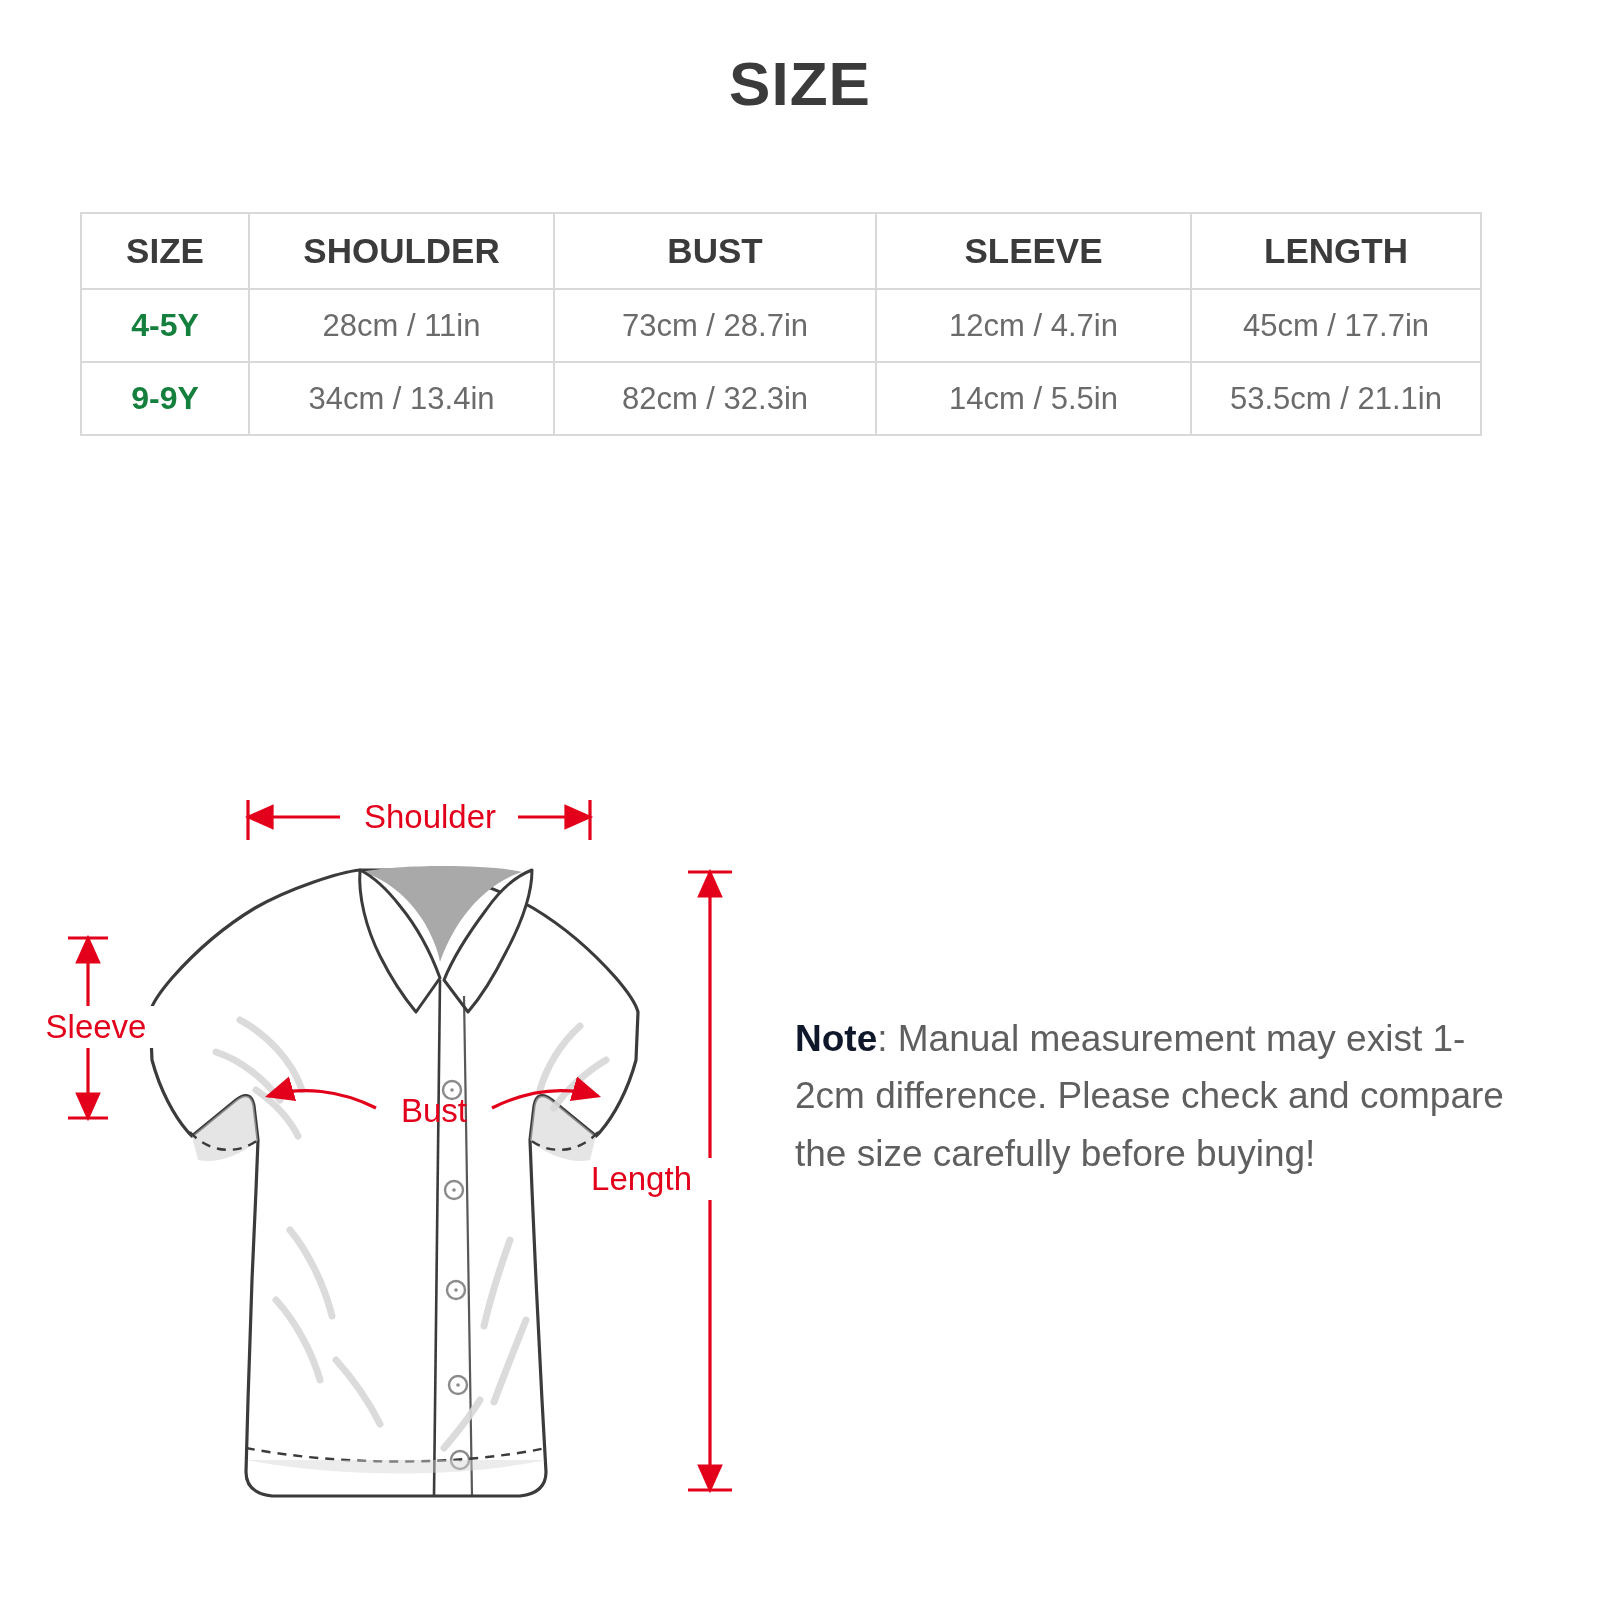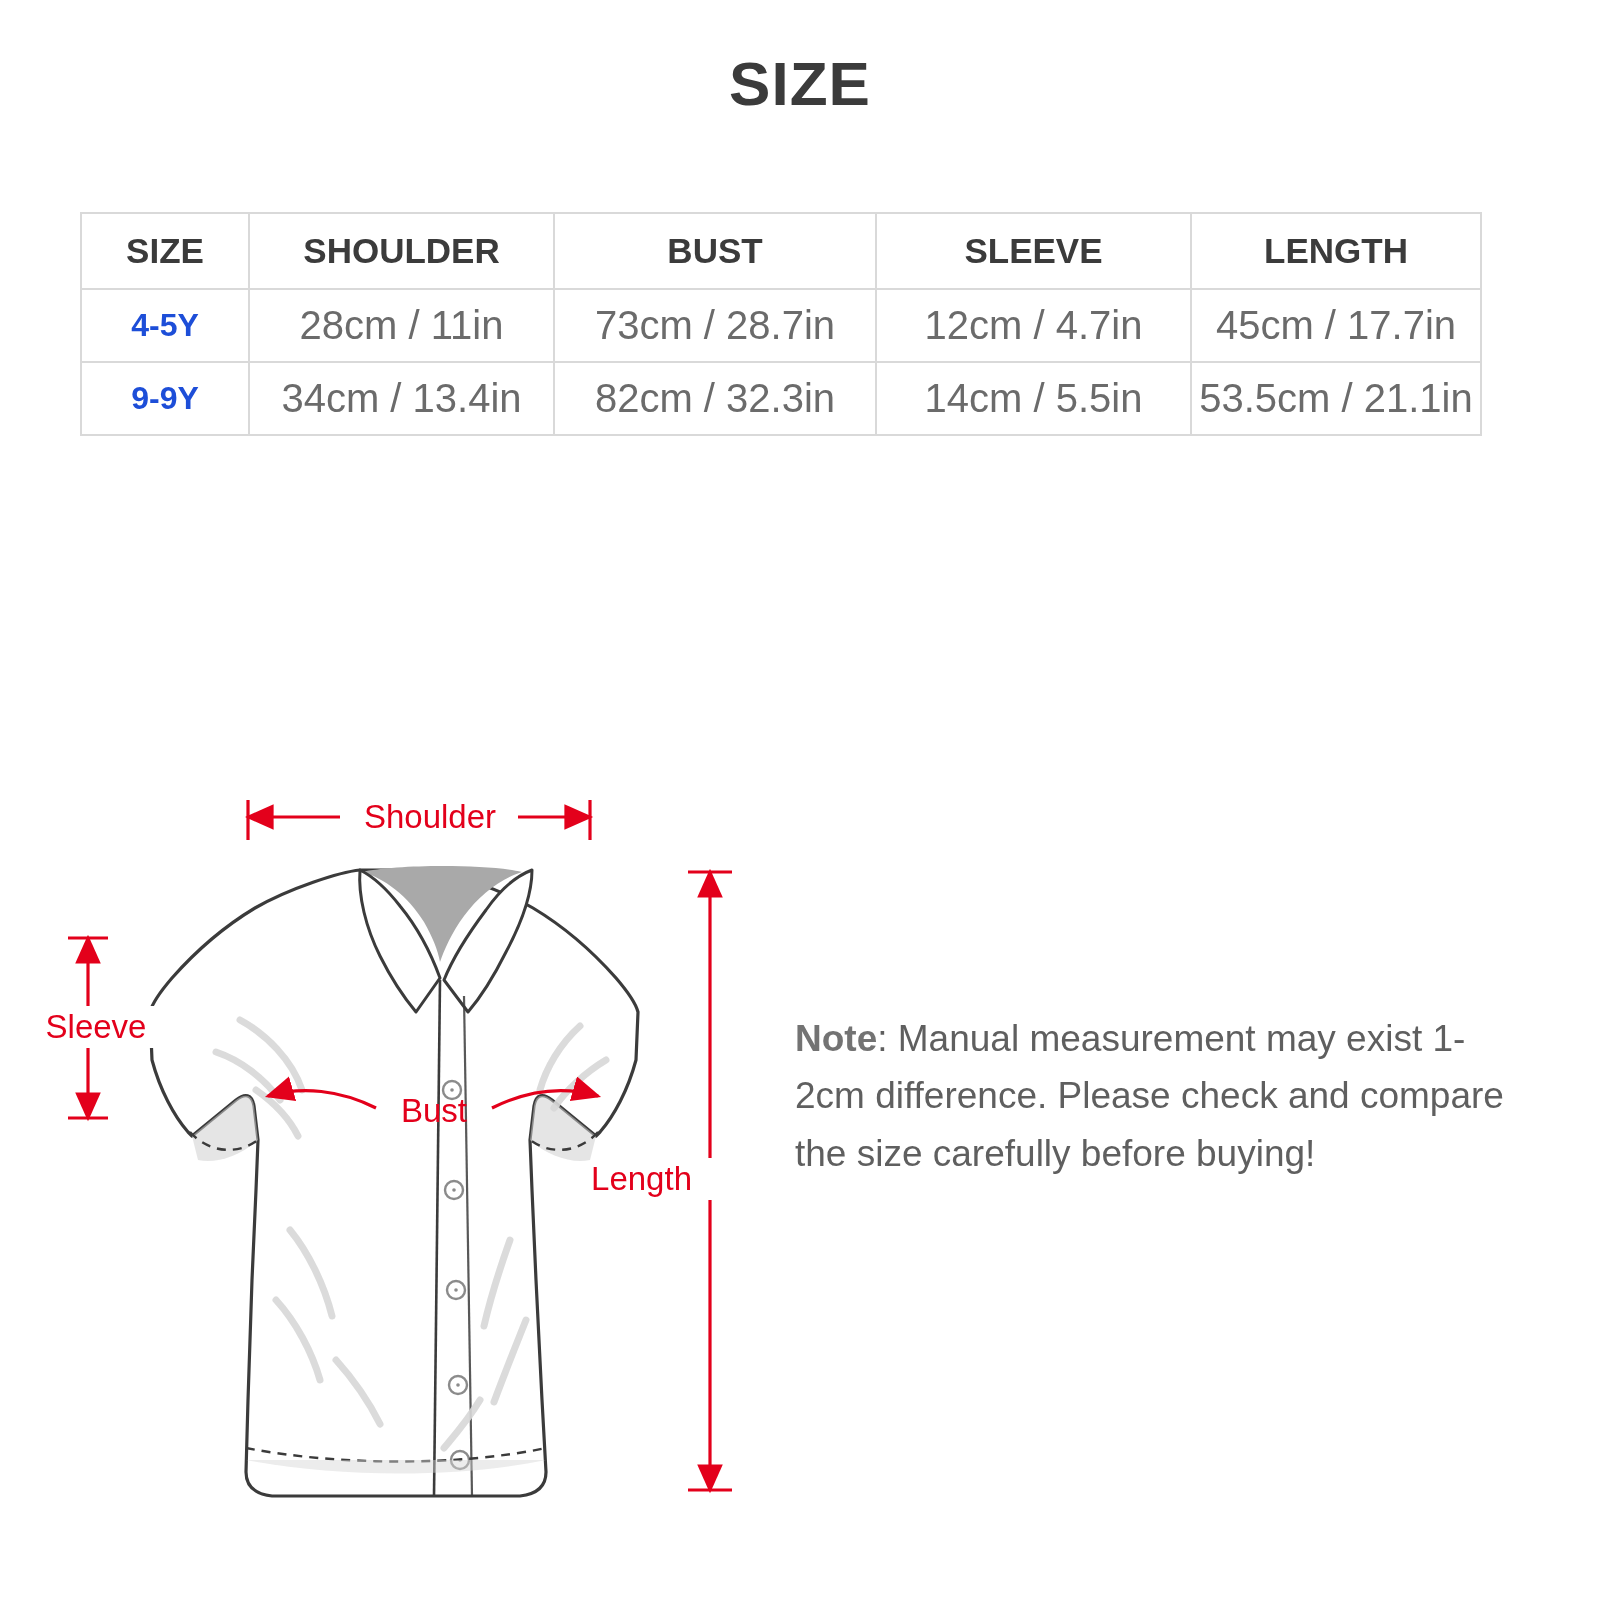--- a/index.html
+++ b/index.html
@@ -37,34 +37,34 @@
   table.size-table {
     width: 100%;
     border-collapse: collapse;
     table-layout: fixed;
   }
   table.size-table th,
   table.size-table td {
     border: 2px solid #d9d9d9;
     text-align: center;
     height: 69px;
-    font-size: 40px;
+    font-size: 31px;
     color: #6b6b6b;
     font-weight: normal;
     vertical-align: middle;
   }
   table.size-table th {
     font-size: 35px;
     font-weight: bold;
     color: #3b3b3b;
     height: 72px;
   }
   table.size-table td.size-col {
     font-weight: bold;
-    color: #1d4ed8;
+    color: #15803d;
     font-size: 32px;
   }
   
   col.c0 { width: 168px; }
   col.c1 { width: 305px; }
   col.c2 { width: 322px; }
   col.c3 { width: 315px; }
   col.c4 { width: 290px; }
 
   
@@ -85,21 +85,21 @@
   .note-block {
     position: absolute;
     left: 795px;
     top: 270px;
     width: 720px;
     font-size: 37px;
     line-height: 1.55;
     color: #5f5f5f;
   }
   .note-block b {
-    color: #737373;
+    color: #0f172a;
     font-weight: bold;
   }
 </style>
 </head>
 <body>
 
 <h1 class="page-title">SIZE</h1>
 
 <div class="table-wrap">
   <table class="size-table">

